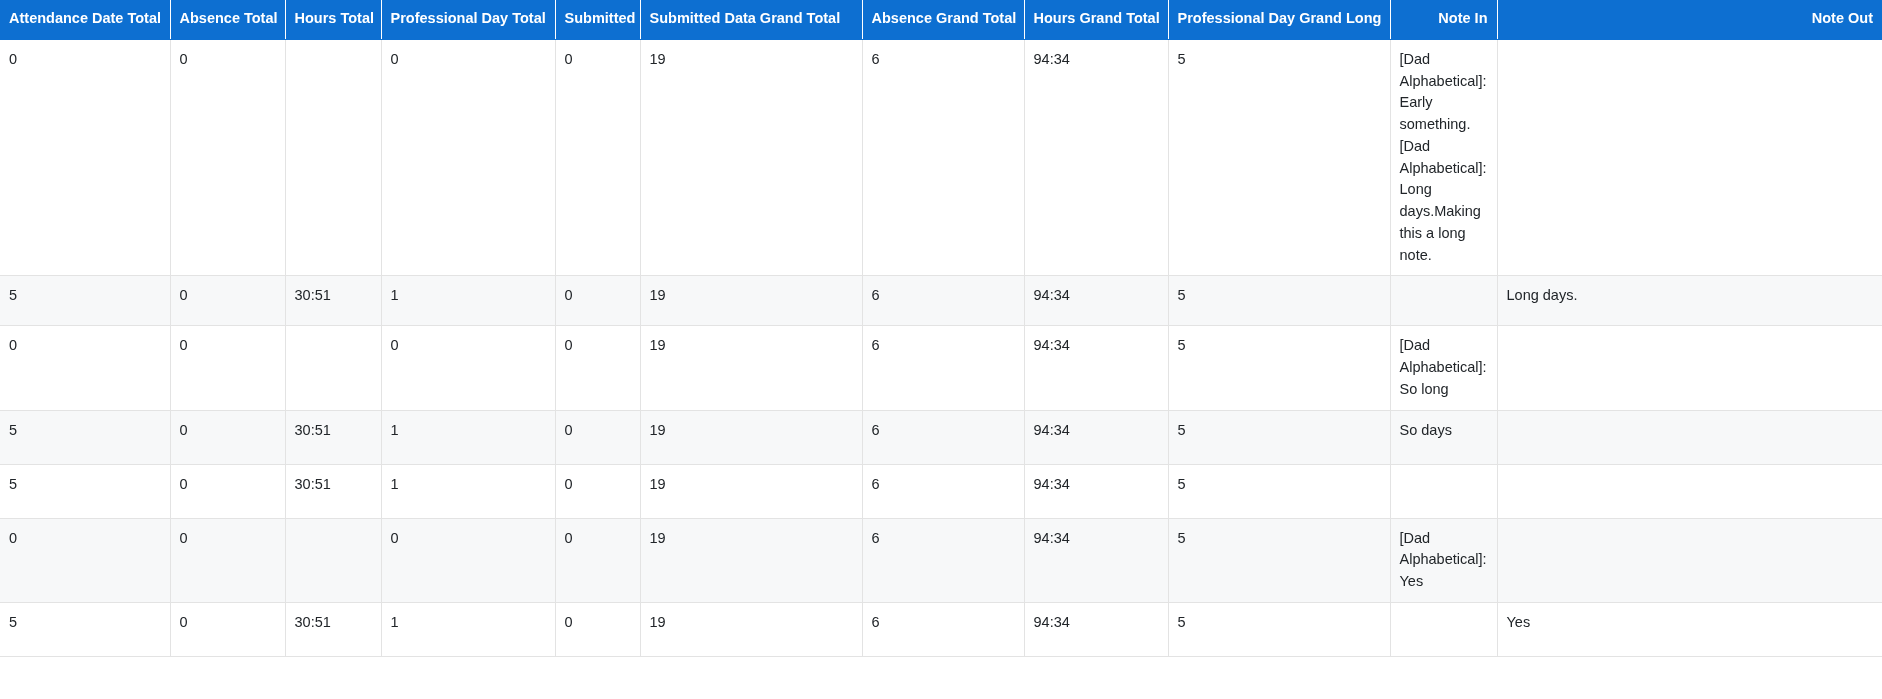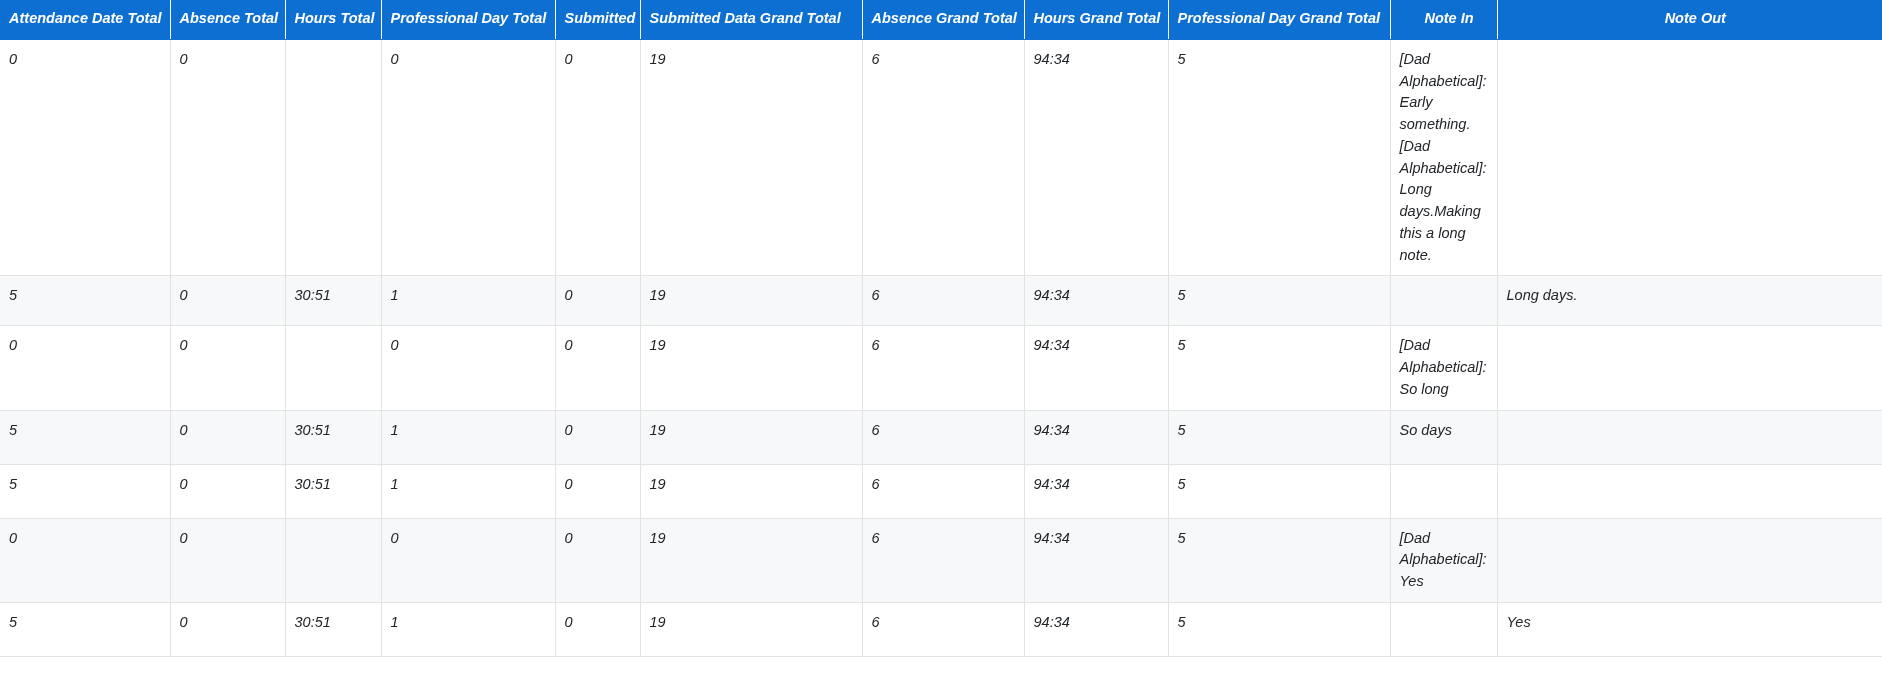--- a/index.html
+++ b/index.html
@@ -12,21 +12,20 @@
     height: 699px;
     overflow: hidden;
     font-family: "Liberation Sans", sans-serif;
     color: #212529;
   }
   .grid-wrap {
     width: 1882px;
     height: 699px;
     overflow: hidden;
     position: relative;
-    font-style: italic;
   }
   table.data-grid {
     border-collapse: collapse;
     table-layout: fixed;
     width: 1882px;
     font-size: 14.5px;
     line-height: 1.5;
   }
   table.data-grid thead th {
     background: #0d6fd1;
@@ -36,21 +35,21 @@
     text-align: left;
     padding: 8px 9px 9px 9px;
     height: 18px;
     vertical-align: middle;
     border-right: 1px solid #ffffff;
     border-bottom: 1px solid #0d6fd1;
     white-space: nowrap;
     overflow: hidden;
   }
   table.data-grid thead th.center {
-    text-align: center;
+    text-align: right;
     padding-left: 20px;
   }
   table.data-grid thead th:last-child {
     border-right: none;
   }
   table.data-grid tbody td {
     padding: 9px 9px 9px 9px;
     vertical-align: top;
     border-right: 1px solid #e3e3e3;
     border-bottom: 1px solid #e3e3e3;
@@ -102,21 +101,21 @@
     <thead>
       <tr>
         <th>Attendance Date Total</th>
         <th>Absence Total</th>
         <th>Hours Total</th>
         <th>Professional Day Total</th>
         <th>Submitted</th>
         <th>Submitted Data Grand Total</th>
         <th>Absence Grand Total</th>
         <th>Hours Grand Total</th>
-        <th>Professional Day Grand Total</th>
+        <th>Professional Day Grand Long</th>
         <th class="center">Note In</th>
         <th class="center">Note Out</th>
       </tr>
     </thead>
     <tbody>
         <tr class="odd" style="height: 222px;">
           <td>0</td>
           <td>0</td>
           <td></td>
           <td>0</td>

